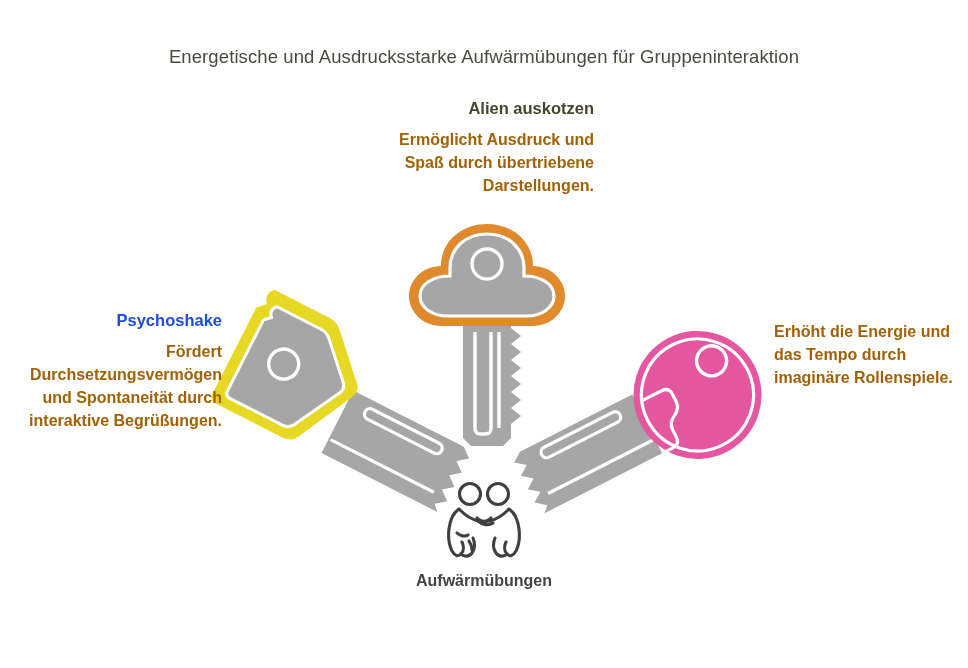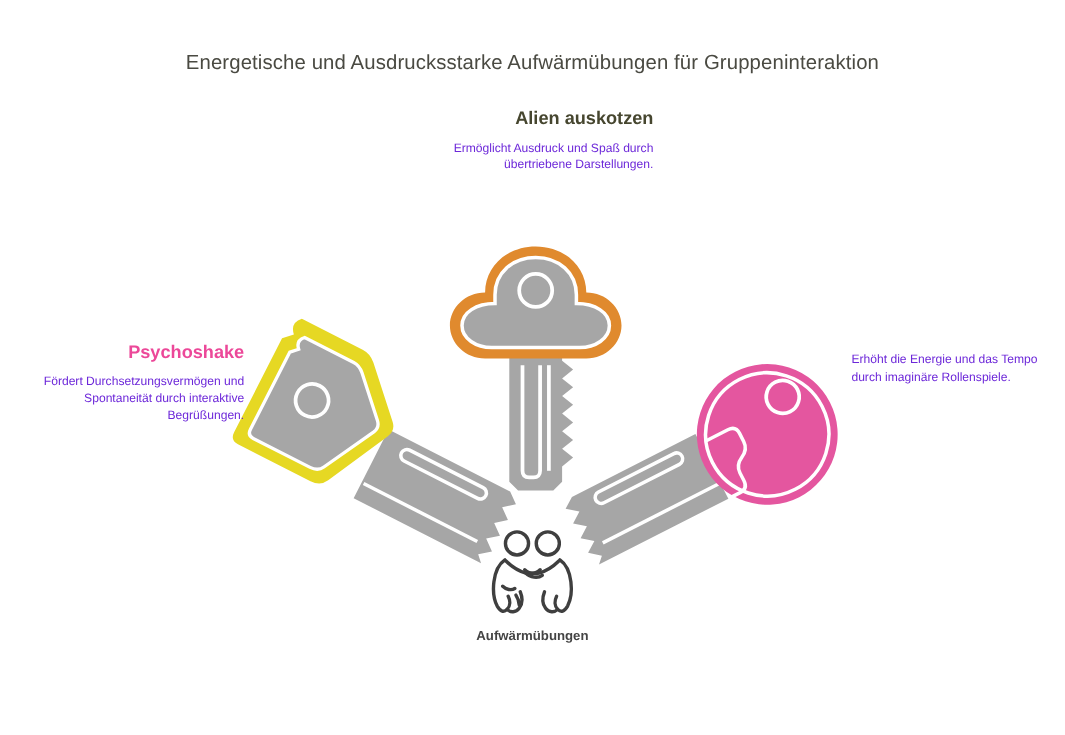--- a/index.html
+++ b/index.html
@@ -38,64 +38,64 @@
   .node-text {
     position: absolute;
   }
   .node-heading {
     font-size: 16.5px;
     font-weight: 700;
     line-height: 1.25;
     margin: 0 0 9px 0;
   }
   .node-desc {
-    font-size: 11px;
-    font-weight: 400;
+    font-size: 16px;
+    font-weight: 700;
     line-height: 1.44;
-    color: #6d28d9;
+    color: #a16207;
     margin: 0;
   }
 
   
   #text-top {
     left: 374px;
     top: 98px;
     width: 220px;
     text-align: right;
   }
   #text-top .node-heading { color: #46462f; }
 
   
   #text-left {
     left: 12px;
     top: 310px;
     width: 210px;
     text-align: right;
   }
-  #text-left .node-heading { color: #ec4899; }
+  #text-left .node-heading { color: #1d4ed8; }
 
   
   #text-right {
     left: 774px;
     top: 320px;
     width: 186px;
     text-align: left;
   }
   #text-right .node-heading { color: #5c3e4c; }
 
   
   #text-bottom {
     left: 334px;
     top: 571px;
     width: 300px;
     text-align: center;
   }
   #text-bottom .node-heading {
     color: #444444;
-    font-size: 12px;
+    font-size: 16px;
     margin: 0;
   }
 
   
   #graphic-stage {
     position: absolute;
     left: 0;
     top: 0;
     width: 968px;
     height: 668px;

